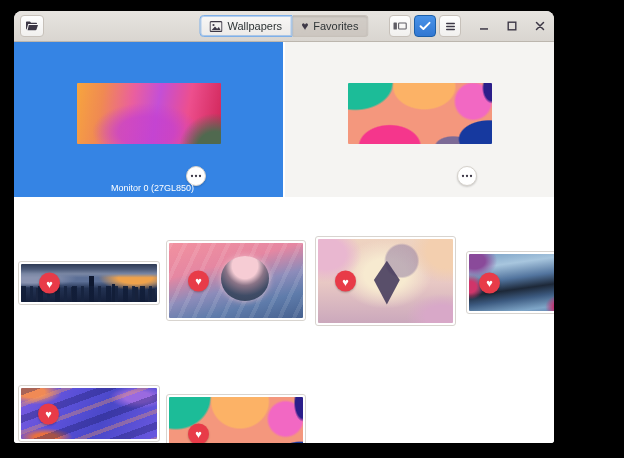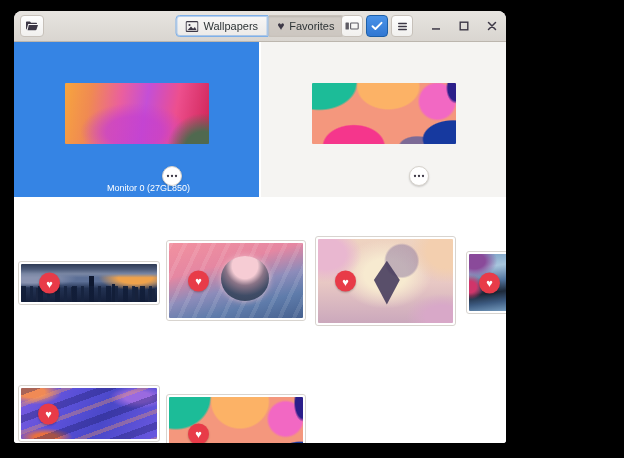--- a/index.html
+++ b/index.html
@@ -2,21 +2,21 @@
 <html><head>
 <meta charset="utf-8">
 <style>
   html,body{margin:0;padding:0;}
   body{
     width:624px;height:458px;background:#000;position:relative;overflow:hidden;
     font-family:"Liberation Sans","DejaVu Sans",sans-serif;
     -webkit-font-smoothing:antialiased;
   }
   .window{
-    position:absolute;left:14px;top:11px;width:492px;height:432px;
+    position:absolute;left:14px;top:11px;width:540px;height:432px;
     border-radius:8px 8px 3px 3px;overflow:hidden;background:#fff;
     display:flex;flex-direction:column;box-shadow:0 0 0 1px rgba(0,0,0,.55);
   }
   
   .headerbar{
     height:30px;flex:none;position:relative;
     background:linear-gradient(#e7e4e0,#d9d5d0);
     border-bottom:1px solid #bcb6ae;
   }
   .hb-btn{
@@ -49,21 +49,21 @@
   .monitor.unselected{background:#f5f4f2;}
   .mon-thumb{
     position:absolute;left:50%;transform:translateX(-50%);top:41px;
     width:144px;height:61px;border-radius:1px;overflow:hidden;
   }
   .mon-more{
     position:absolute;right:77px;top:124px;width:20px;height:20px;border-radius:50%;
     background:#fff;border:1px solid #d6d2cc;box-shadow:0 1px 2px rgba(0,0,0,.18);
     display:flex;align-items:center;justify-content:center;color:#3d3846;box-sizing:border-box;
   }
-  .mon-label{position:absolute;bottom:4px;left:12px;width:100%;text-align:center;font-size:9px;}
+  .mon-label{position:absolute;bottom:4px;left:4px;width:100%;text-align:center;font-size:9px;}
   .monitor.selected .mon-label{color:#ffffff;}
   .monitor.unselected .mon-label{color:#454341;}
   
   .grid{flex:1;position:relative;background:#fff;overflow:hidden;}
   .tile{
     position:absolute;background:#fff;border:1px solid #d8d4cf;border-radius:3px;
     padding:2px;box-sizing:border-box;
   }
   .art{width:100%;height:100%;position:relative;overflow:hidden;border-radius:1px;}
   .heart-badge{

